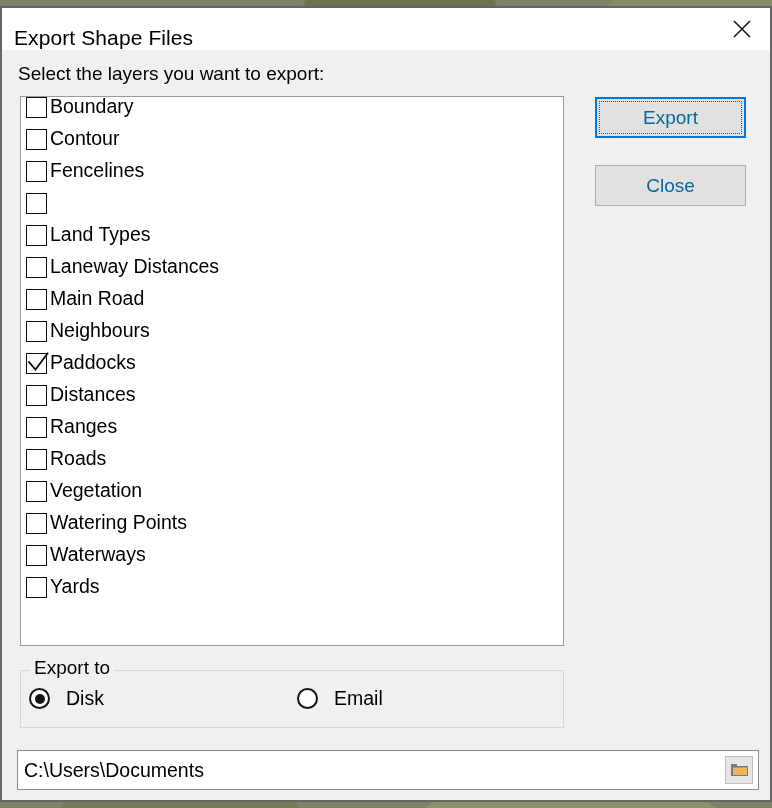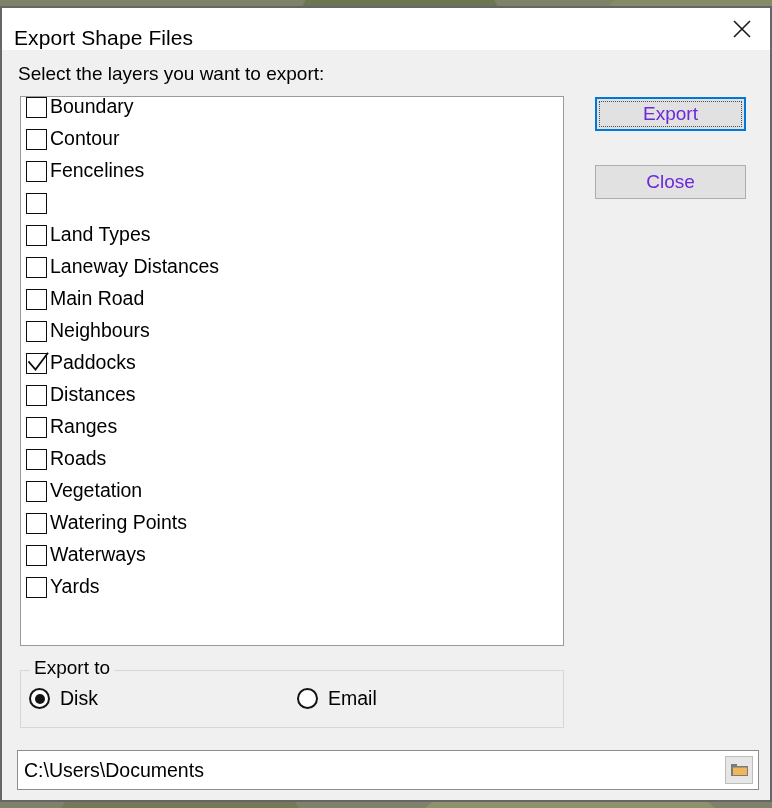--- a/index.html
+++ b/index.html
@@ -122,26 +122,26 @@
     margin-left: 3px;
     white-space: nowrap;
     line-height: 1;
   }
 
   
   .side-btn {
     position: absolute;
     left: 593px;
     width: 151px;
-    height: 34px;
+    height: 41px;
     box-sizing: border-box;
     background: #e1e1e1;
     border: 1px solid #adadad;
     font-size: 19px;
-    color: #6d28d9;
+    color: #0369a1;
     display: flex;
     align-items: center;
     justify-content: center;
     cursor: pointer;
     font-family: "Liberation Sans", sans-serif;
     padding: 0;
   }
   #export-btn {
     top: 47px;
     border: 2px solid #0078d7;
@@ -201,21 +201,21 @@
     position: absolute;
     left: 50%; top: 50%;
     width: 10px; height: 10px;
     margin: -5px 0 0 -5px;
     border-radius: 50%;
     background: #141414;
   }
   .radio-label {
     font-size: 19.5px;
     color: #000;
-    margin-left: 10px;
+    margin-left: 16px;
     white-space: nowrap;
     line-height: 1;
   }
 
   
   #path-row {
     position: absolute;
     left: 15px;
     top: 700px;
     width: 742px;

